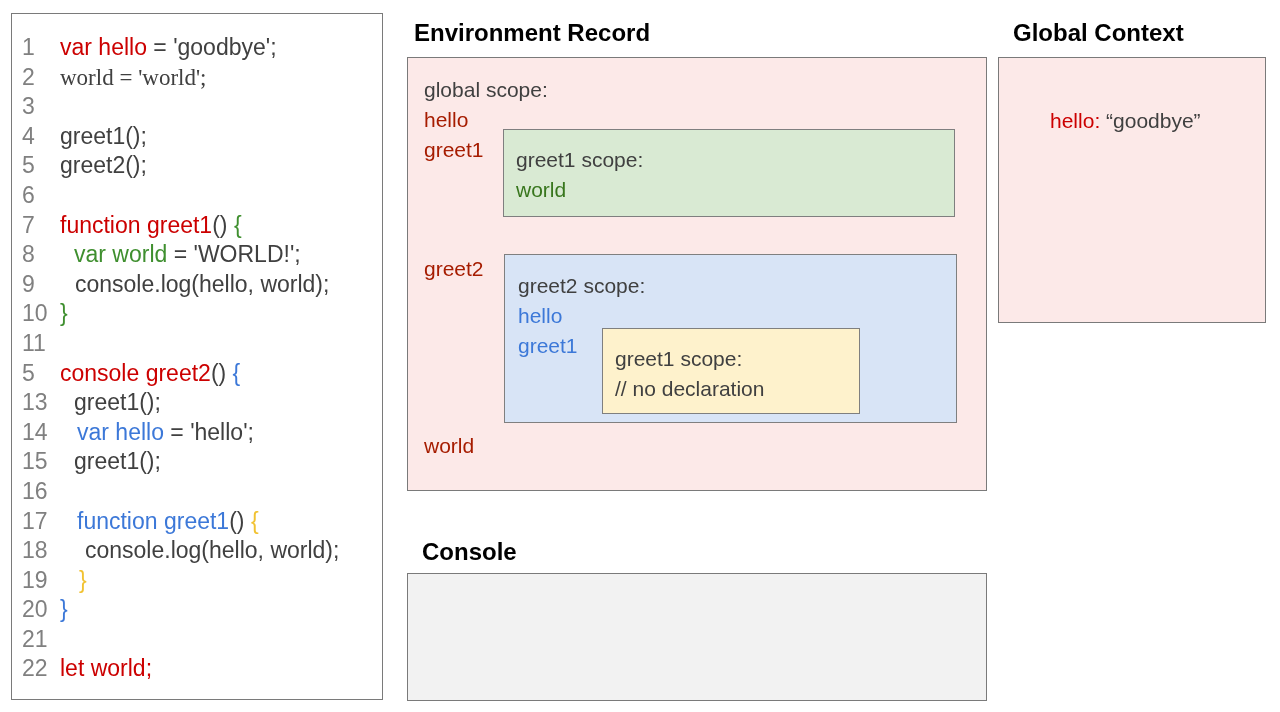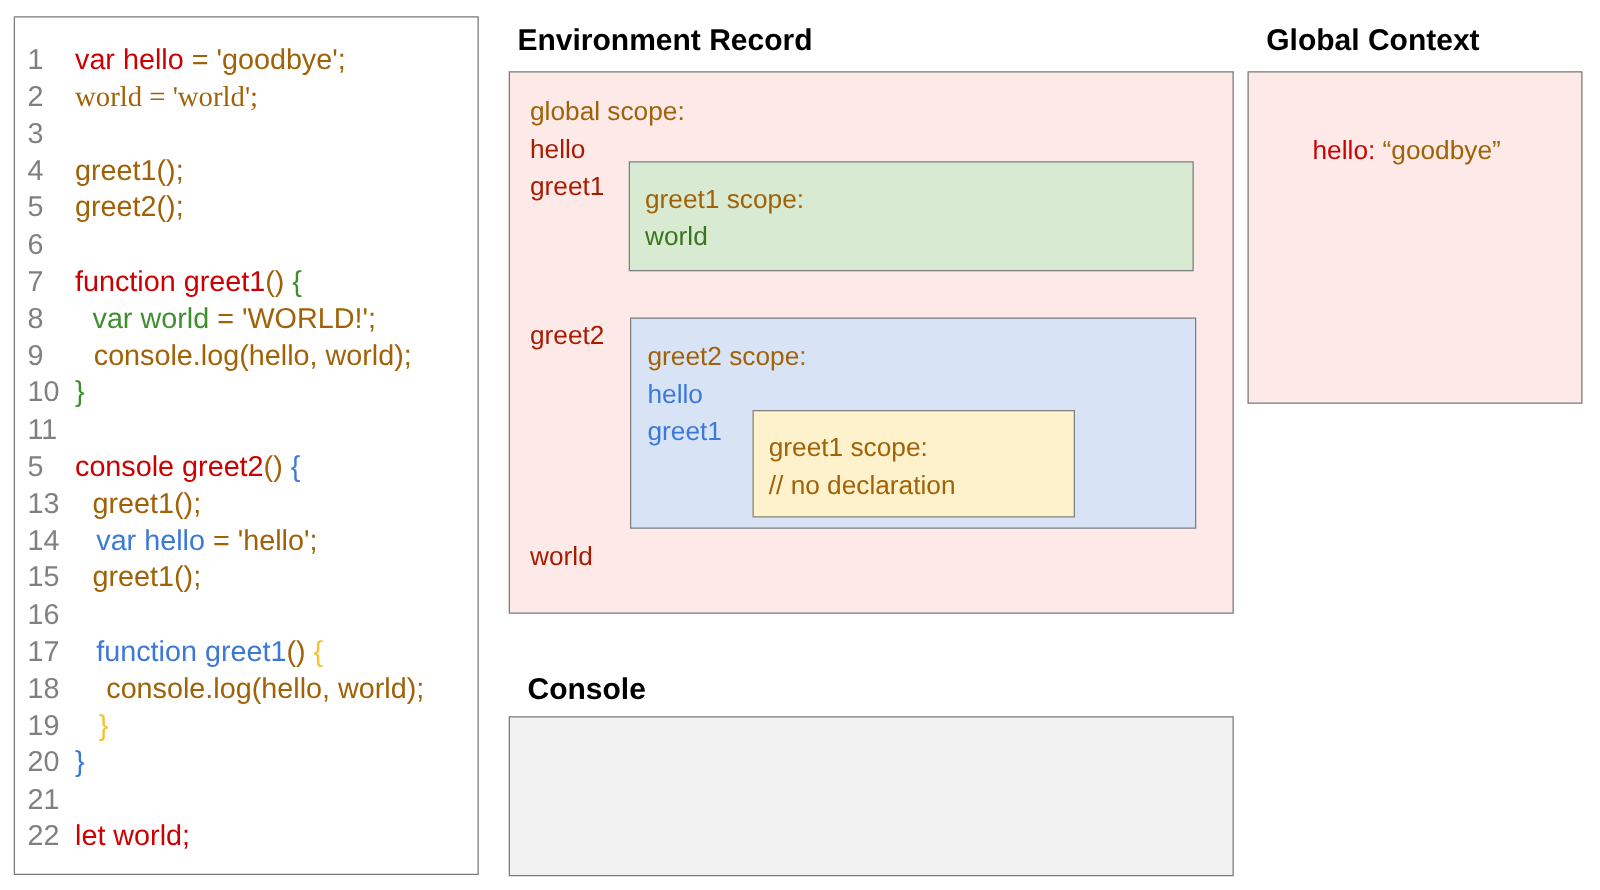--- a/index.html
+++ b/index.html
@@ -15,21 +15,21 @@
   .code-line{line-height:29.6px;height:29.6px;font-size:23px;white-space:pre;display:flex;}
   .ln{display:inline-block;width:38px;flex:0 0 38px;color:var(--c-gray);}
   .code-body{white-space:pre;}
 
   .tok-red{color:var(--c-red);}
   .tok-darkred{color:var(--c-darkred);}
   .tok-green{color:var(--c-green);}
   .tok-darkgreen{color:var(--c-darkgreen);}
   .tok-blue{color:var(--c-blue);}
   .tok-yellow{color:var(--c-yellow);}
-  .tok-black{color:#a16207;}
+  .tok-black{color:#404040;}
 
   
   .section-title{position:absolute;font-size:24px;font-weight:bold;line-height:30px;}
   .er-title{left:414px;top:18px;}
   .gc-title{left:1013px;top:18px;}
   .console-title{left:422px;top:537px;}
 
   
   .er-box{
     position:absolute;left:407px;top:57px;width:580px;height:434px;

